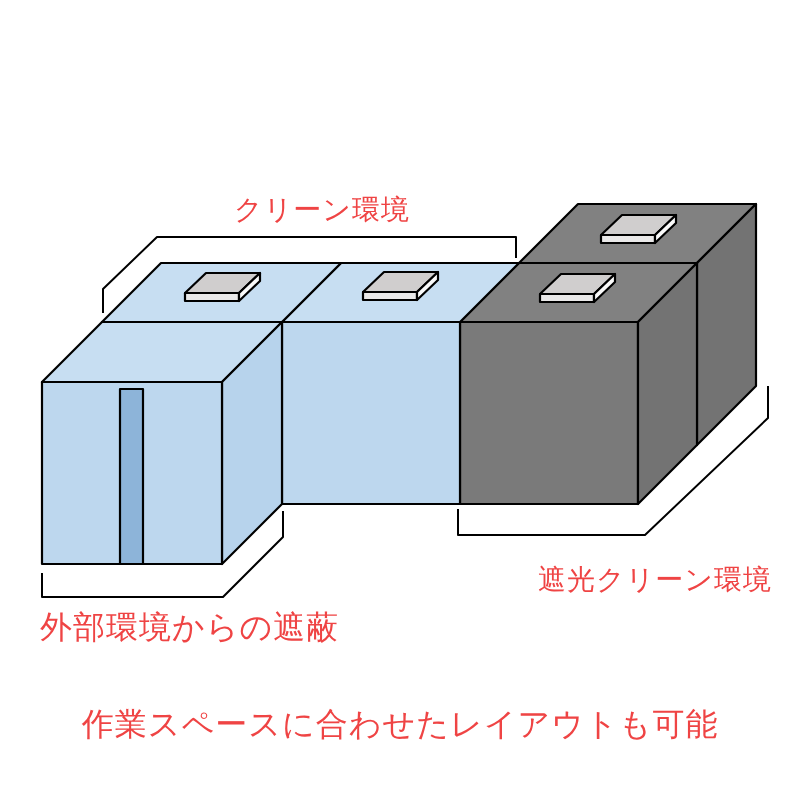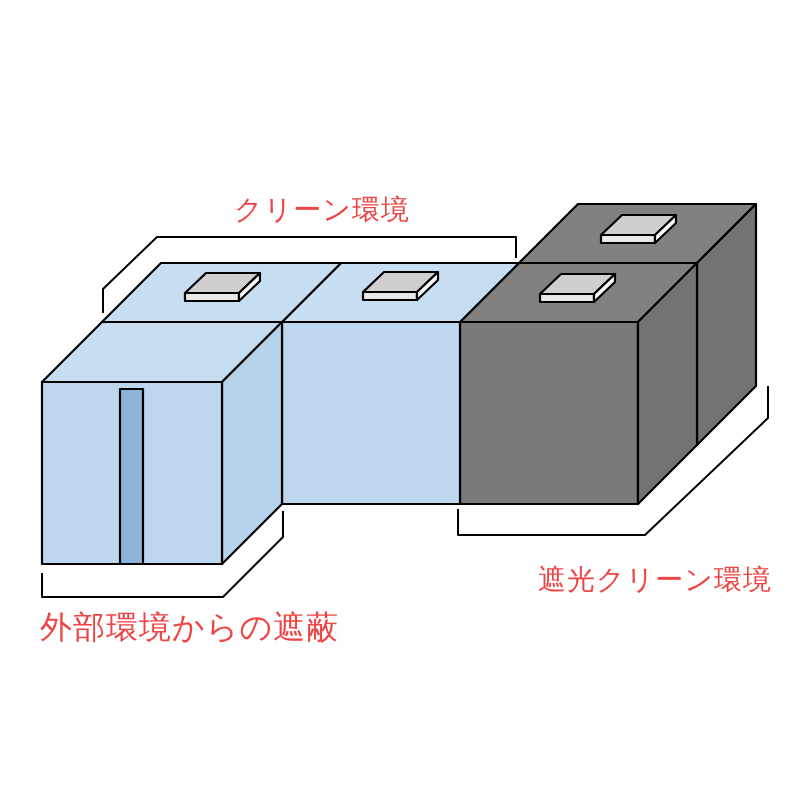--- a/index.html
+++ b/index.html
@@ -73,13 +73,14 @@
     <polyline points="103,313 103,289 157,237 516,237 516,258"></polyline>
     <polyline points="42,573 42,597 223,597 283,537 283,511"></polyline>
     <polyline points="458,509 458,535 645,535 768,418 768,386"></polyline>
   </svg>
 
   <div class="lbl lbl-clean">クリーン環境</div>
   <div class="lbl lbl-shaded">遮光クリーン環境</div>
   <div class="lbl lbl-external">
     <div>外部環境からの遮蔽</div>
   </div>
+  <div class="lbl lbl-caption">作業スペースに合わせたレイアウトも可能</div>
 </div>
 
 </body></html>

